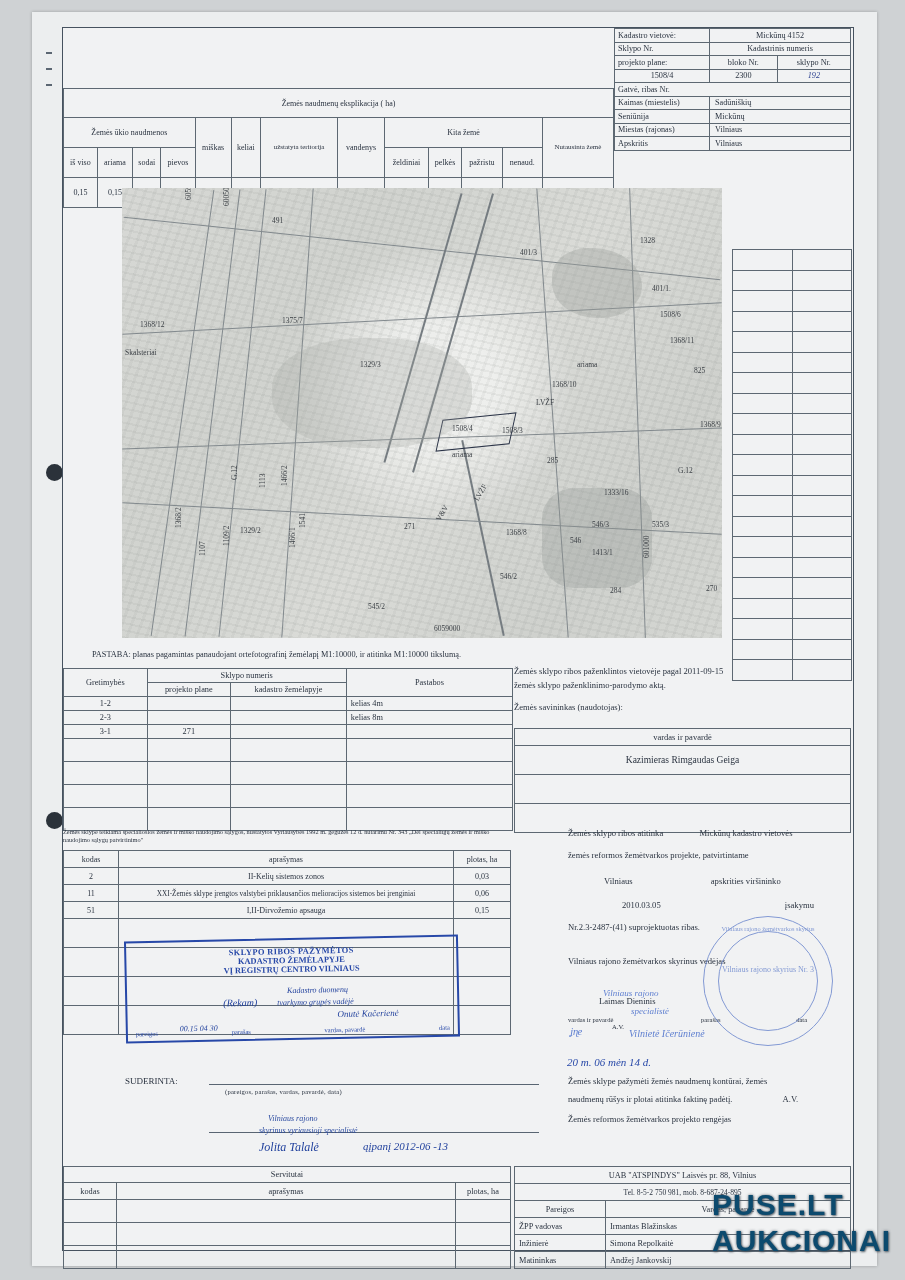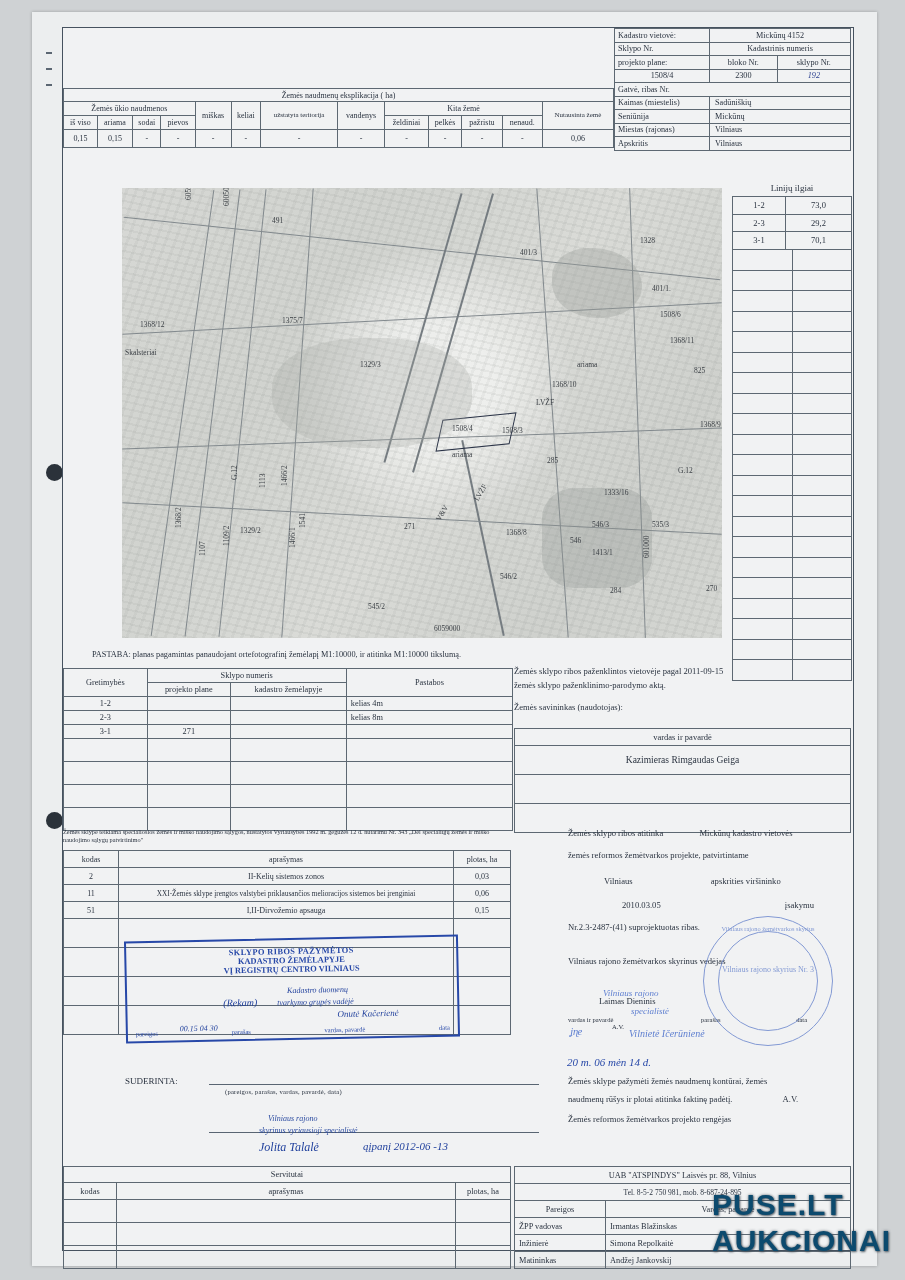--- a/index.html
+++ b/index.html
@@ -29,21 +29,21 @@
   }
   .tick { position:absolute; width:6px;height:2px;background:#5b6672;}
   table { border-collapse:collapse; }
   td, th { border:1px solid #5d6872; font-weight:normal; vertical-align:middle; }
   .title-box { position:absolute; left:31px; top:16px; width:551px; height:60px; border-right:1px solid #5d6872; border-bottom:1px solid #5d6872;}
   .title1 { text-align:center; font-size:13.5px; letter-spacing:.6px; margin-top:12px; font-weight:bold;}
   .title2 { text-align:center; font-size:12.5px; margin-top:7px; font-weight:bold;}
 
   .expl { position:absolute; left:31px; top:76px; width:551px; }
   .expl table { width:551px; font-size:8px; text-align:center; }
-  .expl td { height:13px; padding:0 1px; }
+  .expl td { height:13px; padding:8px 1px; }
   .expl .hrow td { height:12px; }
 
   .rightinfo { position:absolute; left:582px; top:16px; width:237px; font-size:8.2px;}
   .rightinfo table { width:237px; }
   .rightinfo td { height:12.5px; padding:0 3px; }
   .rightinfo .lbl { width:88px; }
   .rightinfo .ctr { text-align:center; }
   .hand-blue { color:#2a3f8f; font-family:"Liberation Serif", serif; font-style:italic; }
 
   
@@ -309,39 +309,20 @@
             <div class="mlabel" style="left: 158px; top: 298px; transform: rotate(-90deg); transform-origin: left top;">1466/2</div>
             <div class="mlabel" style="left: 176px; top: 340px; transform: rotate(-90deg); transform-origin: left top;">1541</div>
             <div class="mlabel" style="left: 166px; top: 360px; transform: rotate(-90deg); transform-origin: left top;">1466/1</div>
             <div class="mlabel" style="left: 100px; top: 18px; transform: rotate(-90deg); transform-origin: left top;">600500</div>
             <div class="mlabel" style="left: 520px; top: 370px; transform: rotate(-90deg); transform-origin: left top;">601000</div>
             <div class="mlabel" style="left: 312px; top: 330px; transform: rotate(-60deg); transform-origin: left top;">V&amp;V</div>
             <div class="mlabel" style="left: 350px; top: 310px; transform: rotate(-60deg); transform-origin: left top;">LVŽF</div>
           </div>
       </div>
 
-      <div class="lin">
-        <div class="cap">Linijų ilgiai</div>
-        <table>
-          <tbody>
-              <tr>
-            <td>1-2</td>
-            <td>73,0</td>
-          </tr>
-          <tr>
-            <td>2-3</td>
-            <td>29,2</td>
-          </tr>
-          <tr>
-            <td>3-1</td>
-            <td>70,1</td>
-          </tr>
-        </tbody>
-          </table>
-      </div>
 
       <div class="gridtbl">
         <table>
           <tbody>
               <tr>
                 <td></td>
                 <td></td>
               </tr>
               <tr>
                 <td></td>

